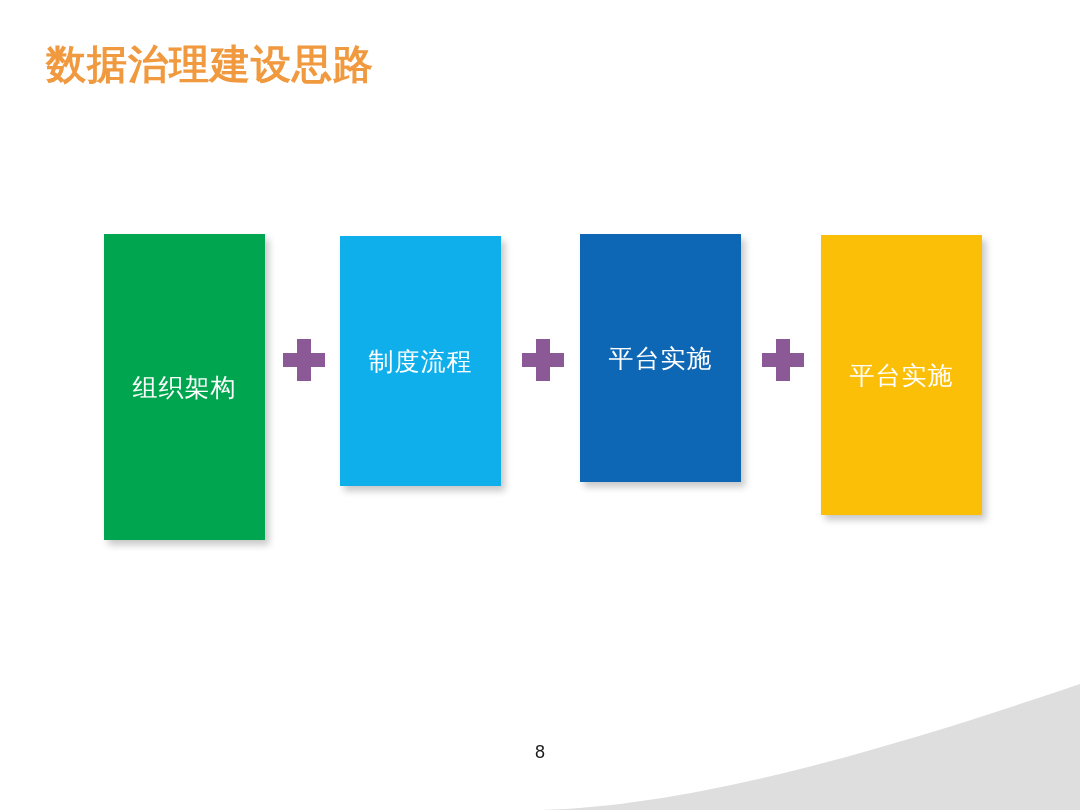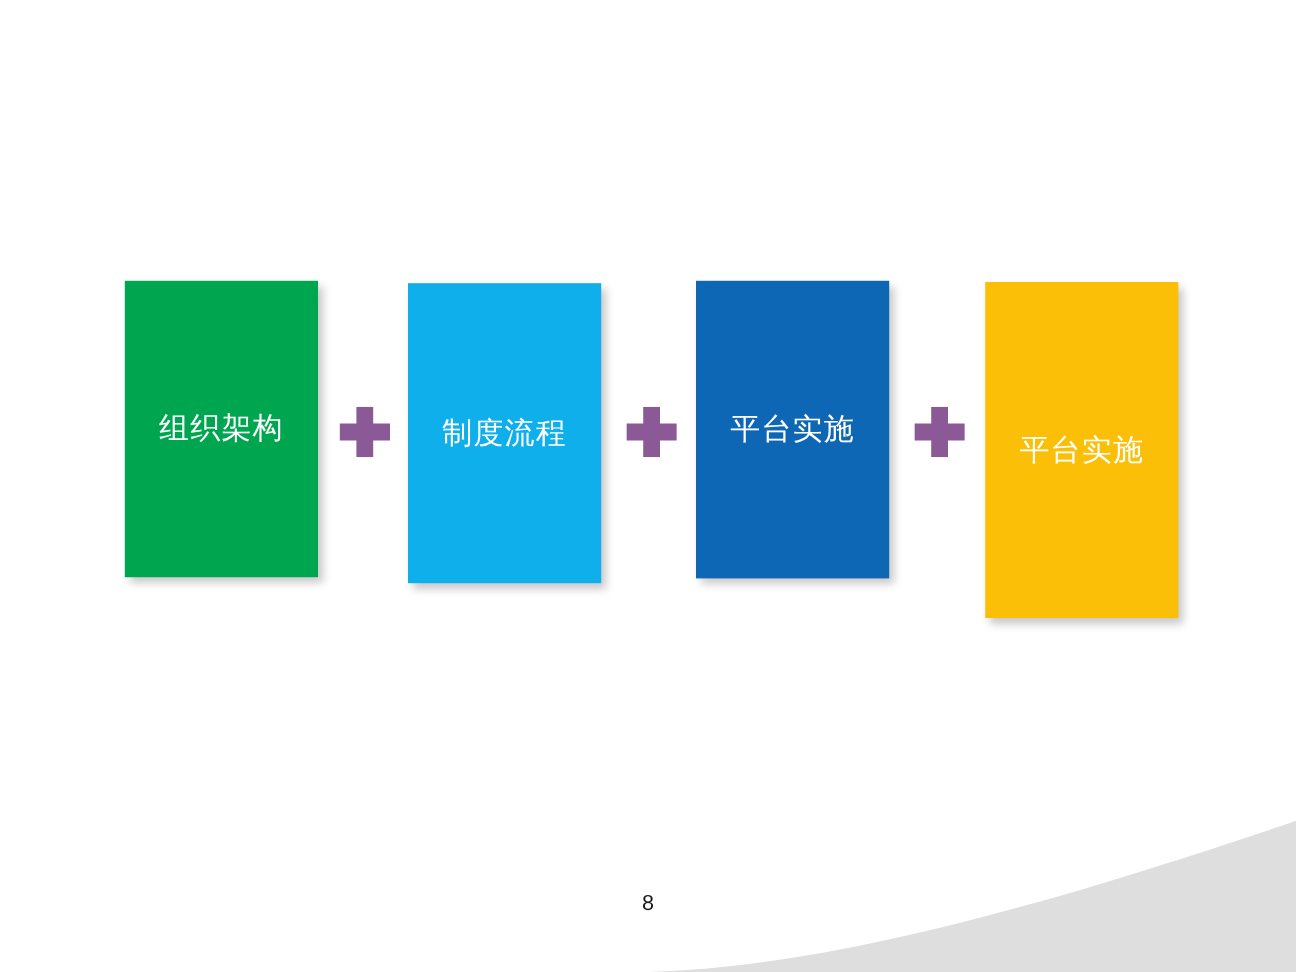--- a/index.html
+++ b/index.html
@@ -61,21 +61,21 @@
     box-shadow: 4px 5px 7px rgba(0,0,0,0.22);
   }
   .step-label {
     color: #ffffff;
     font-size: 25px;
     letter-spacing: 1px;
     line-height: 1;
     white-space: nowrap;
   }
 
-  .step-box.b0 { left: 0px;   top: 0px;  height: 247px; }
+  .step-box.b0 { left: 0px;   top: 0px;  height: 306px; }
   .step-box.b1 { left: 236px; top: 2px;  height: 250px; }
   .step-box.b2 { left: 476px; top: 0px;  height: 248px; }
   .step-box.b3 { left: 717px; top: 1px;  height: 280px; }
 
   
   .plus-connector {
     position: absolute;
     width: 42px;
     height: 42px;
     top: 105px;
@@ -98,20 +98,21 @@
 </style>
 </head>
 <body>
 
 <div id="slide" style="background: rgb(255, 255, 255);">
 
   <svg class="bg-sweep" viewBox="0 0 1080 810" preserveAspectRatio="none" aria-hidden="true">
     <path id="sweep-path" d="M 540 810 C 700 806, 900 745, 1080 684 L 1080 810 Z" fill="#DEDEDE"></path>
   </svg>
 
+  <div class="slide-title" style="color: rgb(240, 153, 62);">数据治理建设思路</div>
 
   <div class="chain">
 
     <div class="step-box b0" style="background: rgb(0, 166, 79);">
       <span class="step-label" style="color: rgb(255, 255, 255);">组织架构</span>
     </div>
 
     <div class="plus-connector p0">
       <svg width="42" height="42" viewBox="0 0 42 42" aria-hidden="true">
         <path d="M14 0 H28 V14 H42 V28 H28 V42 H14 V28 H0 V14 H14 Z" fill="#8B5A96"></path>

